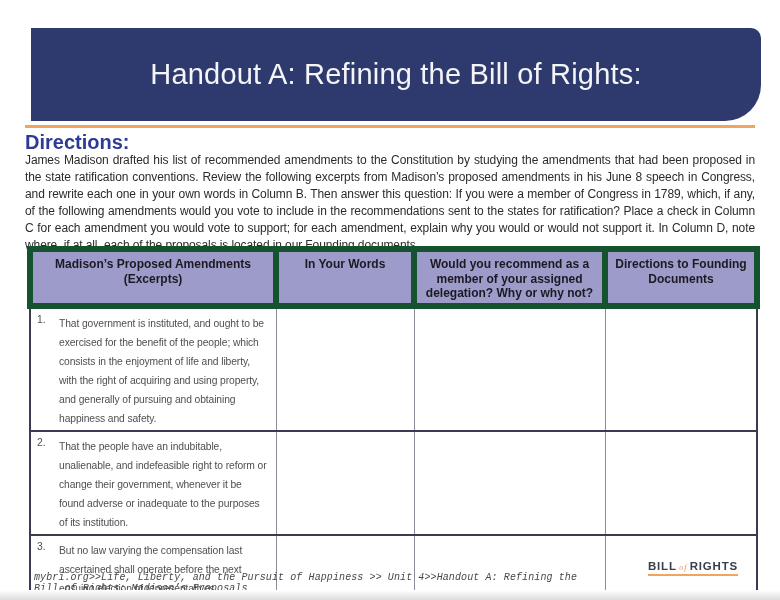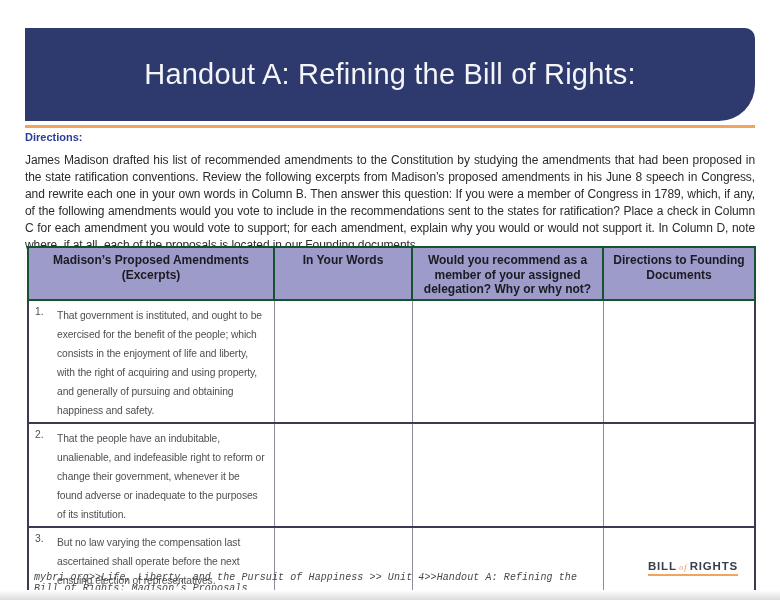--- a/index.html
+++ b/index.html
@@ -2,48 +2,48 @@
 <html><head>
 <meta charset="utf-8">
 <style>
   html,body{margin:0;padding:0;}
   body{
     width:780px;height:600px;position:relative;background:#ffffff;
     font-family:"Liberation Sans",sans-serif;overflow:hidden;
   }
   
   .banner{
-    position:absolute;left:25px;top:28px;width:730px;height:93px;
+    position:absolute;left:31px;top:28px;width:730px;height:93px;
     background:#2e3a6e;border-radius:0 10px 36px 0;
     display:flex;flex-direction:column;align-items:center;justify-content:center;
     color:#f4f5f8;text-align:center;
   }
   .banner .t1,.banner .t2{font-size:29px;line-height:35px;font-weight:400;letter-spacing:.2px;}
   .orange-rule{
     position:absolute;left:25px;top:125px;width:730px;height:3px;background:#f0a55e;
   }
   
   .directions-heading{
     position:absolute;left:25px;top:131px;width:730px;
-    color:#2c3b96;font-size:11px;font-weight:bold;
+    color:#2c3b96;font-size:20px;font-weight:bold;
   }
   .directions-body{
     position:absolute;left:25px;top:152px;width:730px;
     font-family:Liberation Sans, sans-serif;font-size:12px;line-height:17px;
     letter-spacing:-0.1px;color:#2b2b2b;text-align:justify;
   }
   
   .worksheet{
     position:absolute;left:27px;top:246px;width:727px;
     border-collapse:collapse;table-layout:fixed;
   }
   .worksheet th{
     background:#9d9bc9;color:#1b1a22;font-weight:bold;font-size:12px;line-height:14.5px;
     text-align:center;vertical-align:top;padding:5px 4px 2px 4px;
-    border:2px solid #14532d;
+    border:6px solid #14532d;
   }
   .worksheet td{
     vertical-align:top;background:#ffffff;
     border-top:2px solid #3a3a52;border-bottom:2px solid #3a3a52;
     border-left:1px solid #8d8d99;border-right:1px solid #8d8d99;
     padding:5px 6px 2px 6px;overflow:hidden;
   }
   .worksheet tr td:first-child{border-left:2px solid #3a3a52;}
   .worksheet tr td:last-child{border-right:2px solid #3a3a52;}
   .excerpt-cell{display:flex;gap:7px;}

